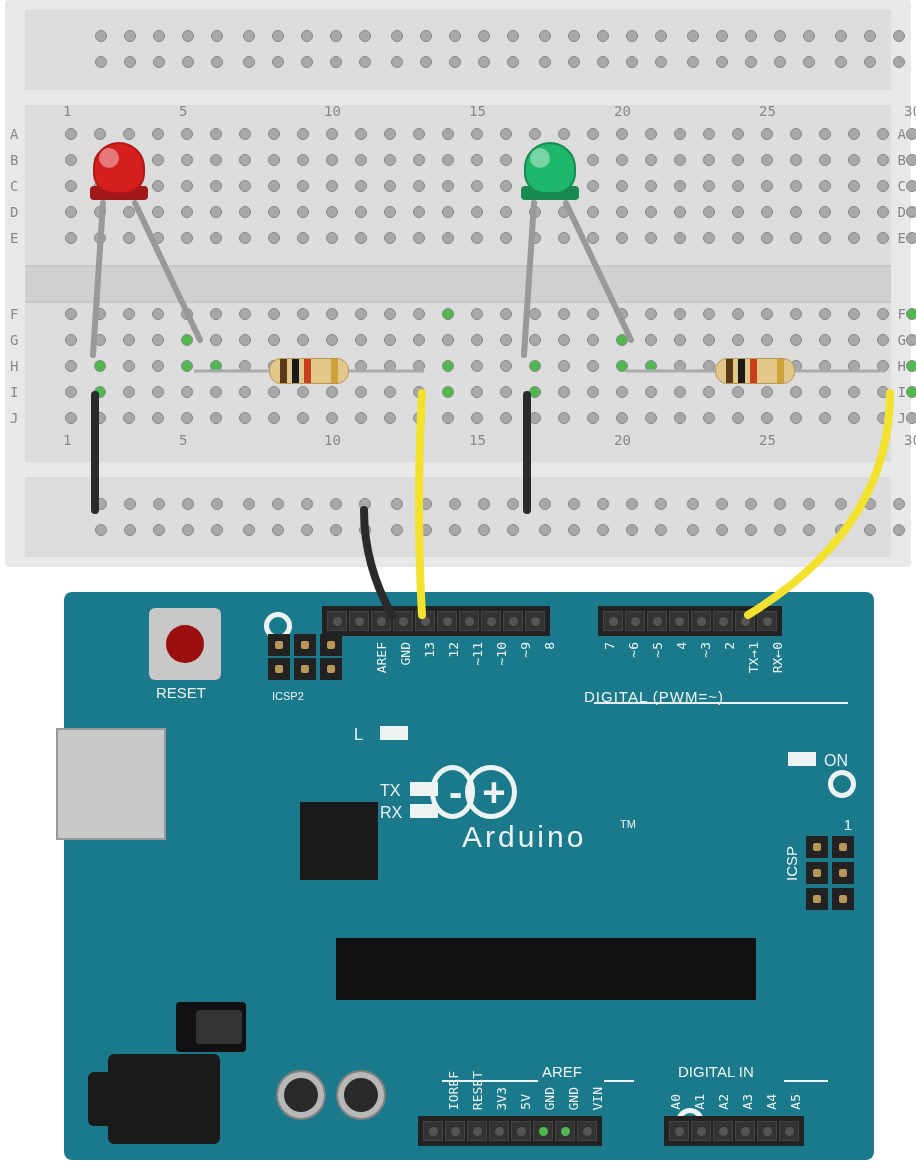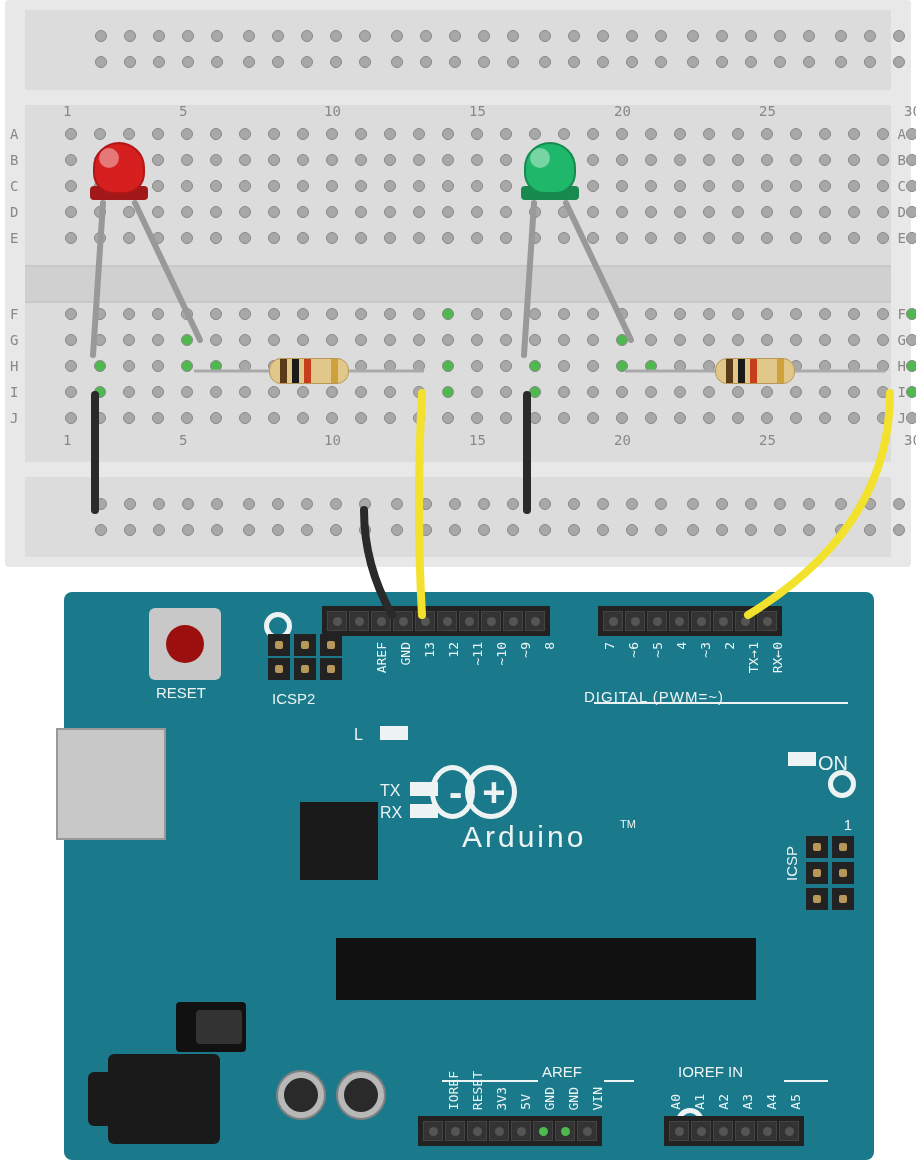--- a/index.html
+++ b/index.html
@@ -575,21 +575,21 @@
 <div class="hole-ring" style="bottom:24px;right:170px"></div>
 
 <div class="icsp-block" style="top:42px;left:204px">
 <div class="icsp-pin"></div>
       <div class="icsp-pin"></div>
       <div class="icsp-pin"></div>
 <div class="icsp-pin"></div>
       <div class="icsp-pin"></div>
       <div class="icsp-pin"></div>
 </div>
-<div class="ard-text" style="top:98px;left:208px;font-size:15px">ICSP2</div>
+<div class="ard-text" style="top:98px;left:208px;font-size:11px">ICSP2</div>
 
 <div class="usb"></div>
 <div class="chip2"></div>
 
 <div class="header" style="top:14px;left:258px" id="hdr-d1">
       <div class="pin ">
         <div class="pin-hole"></div>
       </div>
       <div class="pin ">
         <div class="pin-hole"></div>
@@ -672,21 +672,21 @@
 </div>
 <div class="ard-text" style="top:228px;left:398px;font-size:30px;letter-spacing:3px">Arduino</div>
 <div class="ard-text" style="top:226px;left:556px;font-size:11px">TM</div>
 
 <div class="ard-text" style="top:134px;left:290px;font-size:16px">L</div>
 <div class="smd-led" style="top:134px;left:316px"></div>
 <div class="ard-text" style="top:190px;left:316px;font-size:16px">TX</div>
 <div class="smd-led" style="top:190px;left:346px"></div>
 <div class="ard-text" style="top:212px;left:316px;font-size:16px">RX</div>
 <div class="smd-led" style="top:212px;left:346px"></div>
-<div class="ard-text" style="top:160px;right:26px;font-size:20px">ON</div>
+<div class="ard-text" style="top:160px;right:26px;font-size:16px">ON</div>
 <div class="smd-led" style="top:160px;right:58px"></div>
 
 <div class="chip"></div>
 
 <div class="icsp-block v" style="top:244px;right:18px;grid-template-rows:repeat(3,24px)">
 <div class="icsp-pin"></div>
       <div class="icsp-pin"></div>
 <div class="icsp-pin"></div>
       <div class="icsp-pin"></div>
 <div class="icsp-pin"></div>
@@ -757,15 +757,15 @@
       <div class="pin-label" style="bottom:50px;left:604px">A0</div>
       <div class="pin-label" style="bottom:50px;left:628px">A1</div>
       <div class="pin-label" style="bottom:50px;left:652px">A2</div>
       <div class="pin-label" style="bottom:50px;left:676px">A3</div>
       <div class="pin-label" style="bottom:50px;left:700px">A4</div>
       <div class="pin-label" style="bottom:50px;left:724px">A5</div>
     </div>
 <div class="ard-text" style="bottom:80px;left:478px;font-size:15px">AREF</div>
 <div class="line" style="bottom:78px;left:378px;width:96px;height:2px"></div>
 <div class="line" style="bottom:78px;left:540px;width:30px;height:2px"></div>
-<div class="ard-text" style="bottom:80px;left:614px;font-size:15px">IOREF IN</div>
+<div class="ard-text" style="bottom:80px;left:614px;font-size:15px">DIGITAL IN</div>
 <div class="line" style="bottom:78px;left:720px;width:44px;height:2px"></div>
 </div>
 
 </body></html>

